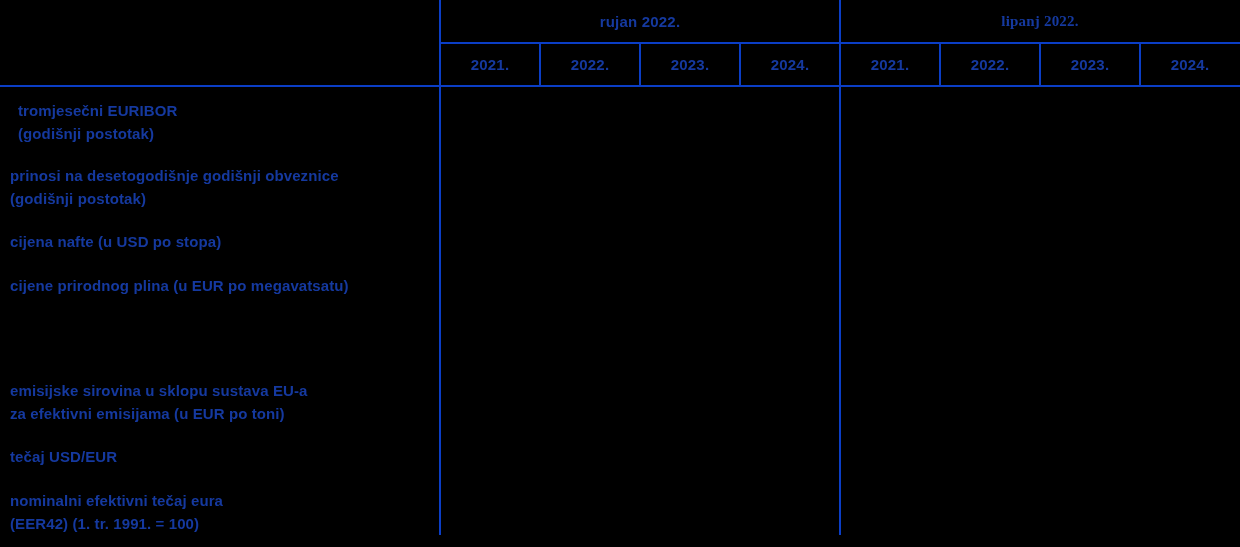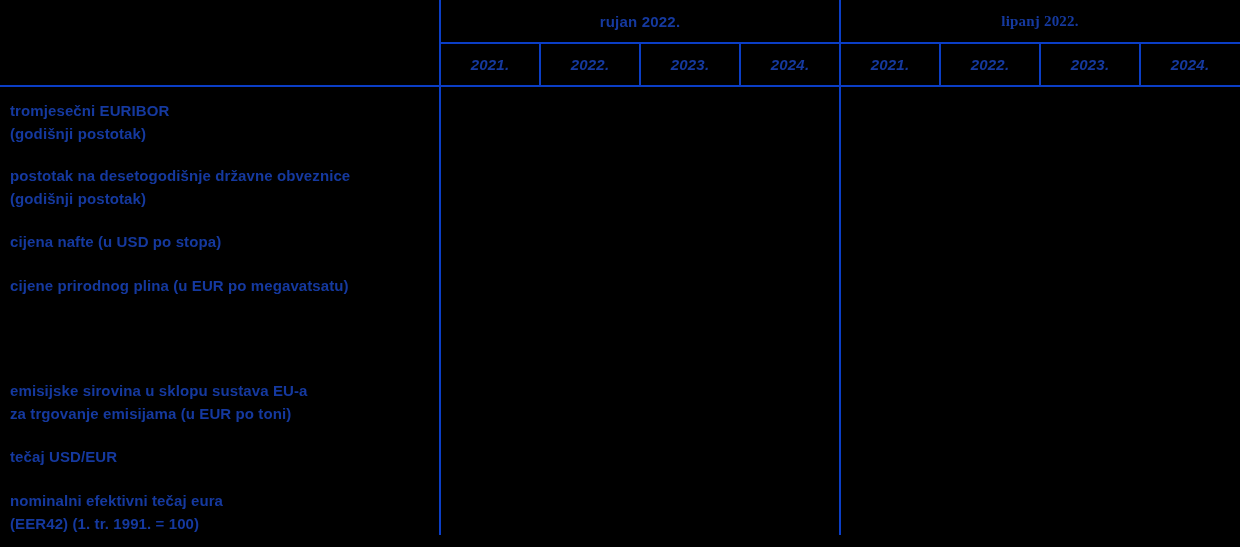--- a/index.html
+++ b/index.html
@@ -26,31 +26,31 @@
   .group-label{
     position:absolute;top:0;height:42px;width:400px;
     display:flex;align-items:center;justify-content:center;
     font-size:15px;letter-spacing:.2px;
   }
   .group-label.g1{left:440px;}
   .group-label.g2{left:840px;font-family:Liberation Serif, serif;}
   .year-cell{
     position:absolute;top:44px;height:41px;width:100px;
     display:flex;align-items:center;justify-content:center;
-    font-size:15px;letter-spacing:.2px;font-style:italic;
+    font-size:15px;letter-spacing:.2px;
   }
   .y1{left:440px;} .y2{left:540px;} .y3{left:640px;} .y4{left:740px;}
   .y5{left:840px;} .y6{left:940px;} .y7{left:1040px;} .y8{left:1140px;}
   
   .row-label{
     position:absolute;left:10px;width:424px;
     font-size:15px;line-height:23px;letter-spacing:.1px;
   }
   .row-label span{display:block;white-space:nowrap;}
-  .r1{top:99px;} .r2{top:164px;} .r3{top:230px;} .r4{top:274px;}
+  .r1{top:99px;margin-left:8px;} .r2{top:164px;} .r3{top:230px;} .r4{top:274px;}
   .r5{top:317px;} .r6{top:379px;} .r7{top:445px;} .r8{top:489px;}
   
   .data-area{position:absolute;left:441px;top:87px;width:799px;height:448px;}
 </style>
 </head>
 <body>
 
 <div class="canvas">
 
   <div class="group-label g1">rujan 2022.</div>
@@ -63,32 +63,32 @@
   <div class="year-cell y5">2021.</div>
   <div class="year-cell y6">2022.</div>
   <div class="year-cell y7">2023.</div>
   <div class="year-cell y8">2024.</div>
 
   <div class="row-label r1">
     <span>tromjesečni EURIBOR</span>
     <span>(godišnji postotak)</span>
   </div>
   <div class="row-label r2">
-    <span>postotak na desetogodišnje državne obveznice</span>
+    <span>prinosi na desetogodišnje godišnji obveznice</span>
     <span>(godišnji postotak)</span>
   </div>
   <div class="row-label r3">
     <span>cijena nafte (u USD po stopa)</span>
   </div>
   <div class="row-label r4">
     <span>cijene prirodnog plina (u EUR po megavatsatu)</span>
   </div>
   <div class="row-label r6">
     <span>emisijske sirovina u sklopu sustava EU-a</span>
-    <span>za trgovanje emisijama (u EUR po toni)</span>
+    <span>za efektivni emisijama (u EUR po toni)</span>
   </div>
   <div class="row-label r7">
     <span>tečaj USD/EUR</span>
   </div>
   <div class="row-label r8">
     <span>nominalni efektivni tečaj eura</span>
     <span>(EER42) (1. tr. 1991. = 100)</span>
   </div>
 
   <div class="data-area"></div>

